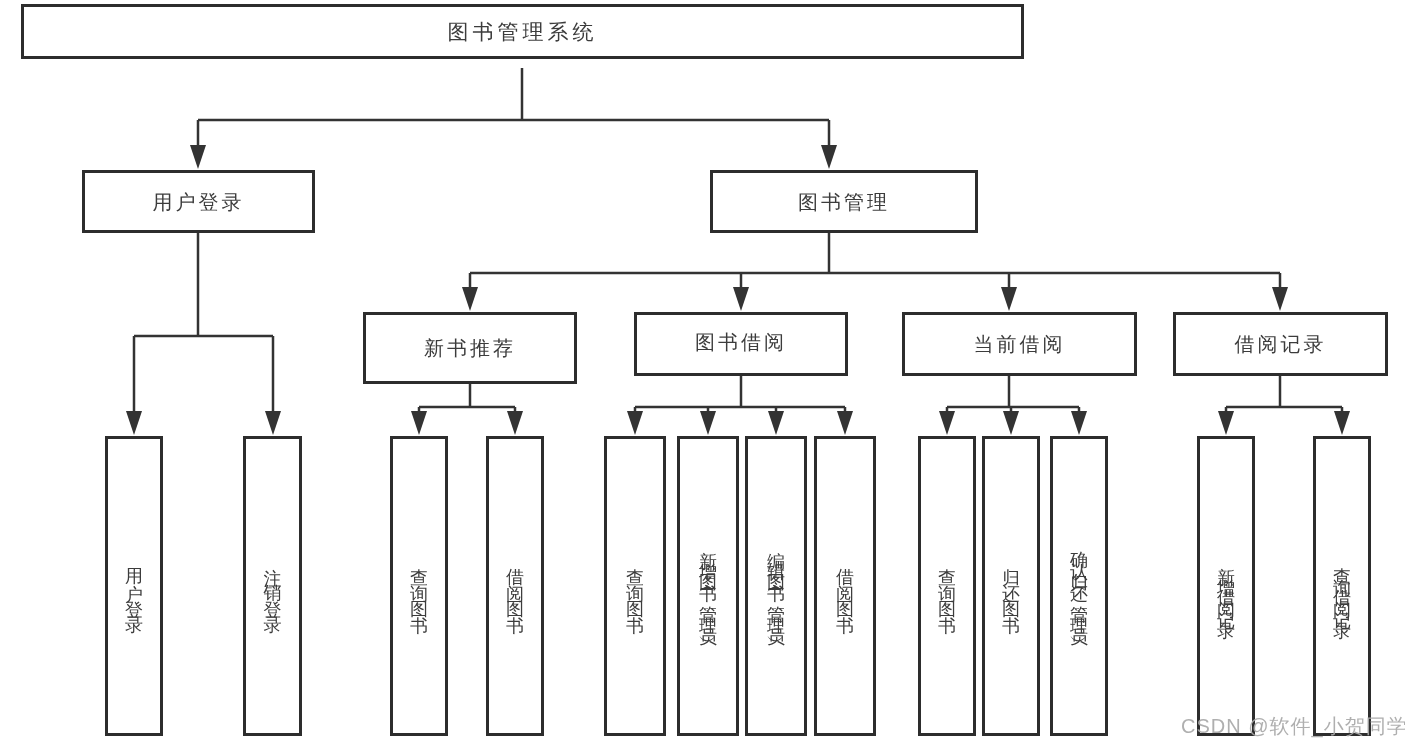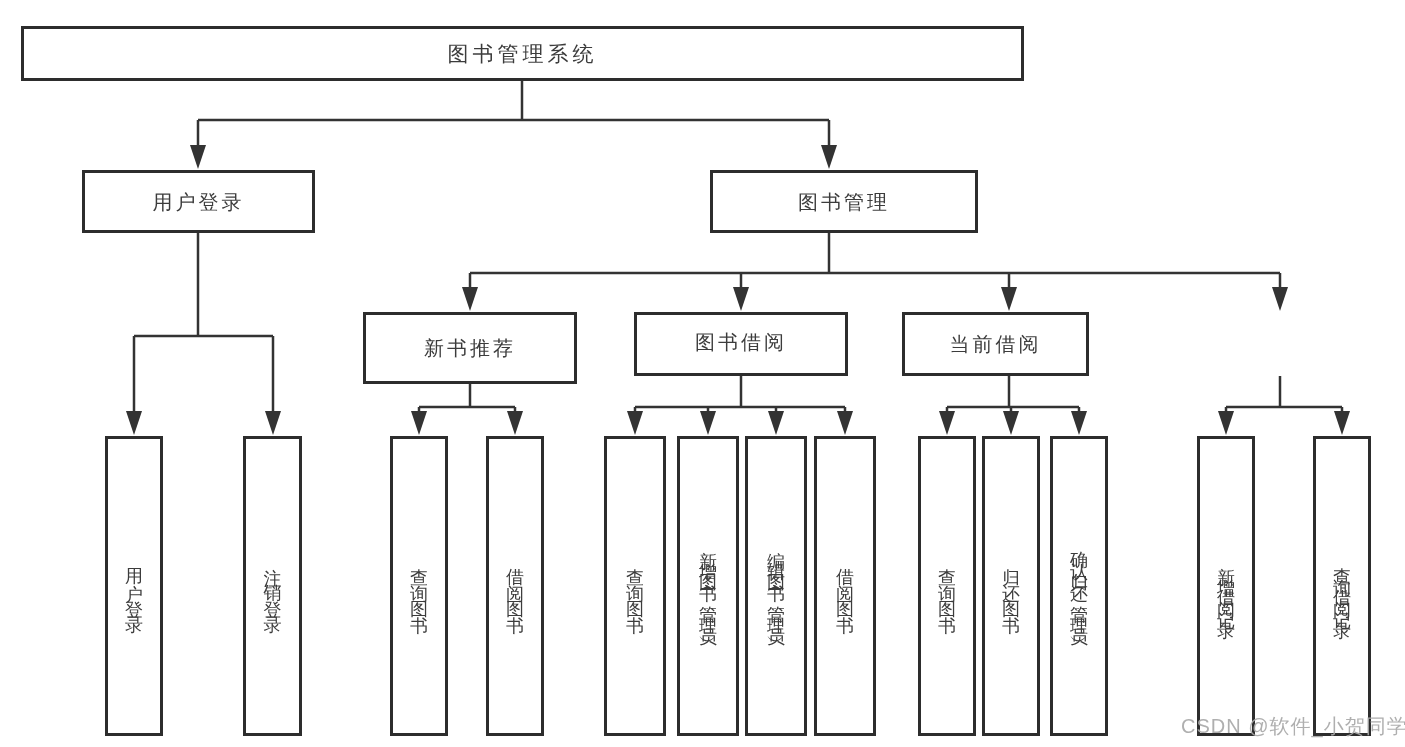--- a/index.html
+++ b/index.html
@@ -110,39 +110,42 @@
       <polygon points="700,411 716,411 708,435" fill="#333333"></polygon>
       <polygon points="768,411 784,411 776,435" fill="#333333"></polygon>
       <polygon points="837,411 853,411 845,435" fill="#333333"></polygon>
       <polygon points="939,411 955,411 947,435" fill="#333333"></polygon>
       <polygon points="1003,411 1019,411 1011,435" fill="#333333"></polygon>
       <polygon points="1071,411 1087,411 1079,435" fill="#333333"></polygon>
       <polygon points="1218,411 1234,411 1226,435" fill="#333333"></polygon>
       <polygon points="1334,411 1350,411 1342,435" fill="#333333"></polygon>
     </svg>
 
-  <div class="node h root" style="left:21px; top:26px; width:1003px; height:55px;">
+  <div class="node h root" style="left:21px; top:4px; width:1003px; height:55px;">
     <span>图书管理系统</span>
   </div>
 
   <div class="node h" style="left:82px; top:170px; width:233px; height:63px;">
     <span>用户登录</span>
   </div>
   <div class="node h" style="left:710px; top:170px; width:268px; height:63px;">
     <span>图书管理</span>
   </div>
 
   <div class="node h" style="left:363px; top:312px; width:214px; height:72px;">
     <span>新书推荐</span>
   </div>
   <div class="node h" style="left:634px; top:312px; width:214px; height:64px;font-family:Liberation Mono, monospace;">
     <span>图书借阅</span>
   </div>
-  <div class="node h" style="left:902px; top:312px; width:187px; height:64px;">
+  <div class="node h" style="left:902px; top:312px; width:235px; height:64px;">
     <span>当前借阅</span>
+  </div>
+  <div class="node h" style="left:1173px; top:312px; width:215px; height:64px;">
+    <span>借阅记录</span>
   </div>
 
   <div class="node v" style="left:105px; top:436px; width:58px; height:300px;">
     <span>用户登录</span>
   </div>
   <div class="node v" style="left:243px; top:436px; width:59px; height:300px;">
     <span>注销登录</span>
   </div>
 
   <div class="node v" style="left:390px; top:436px; width:58px; height:300px;">

